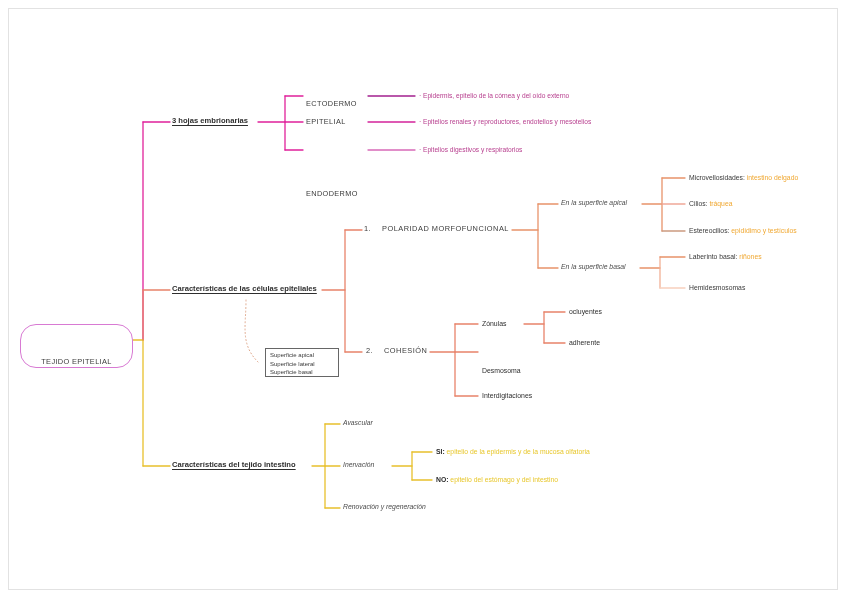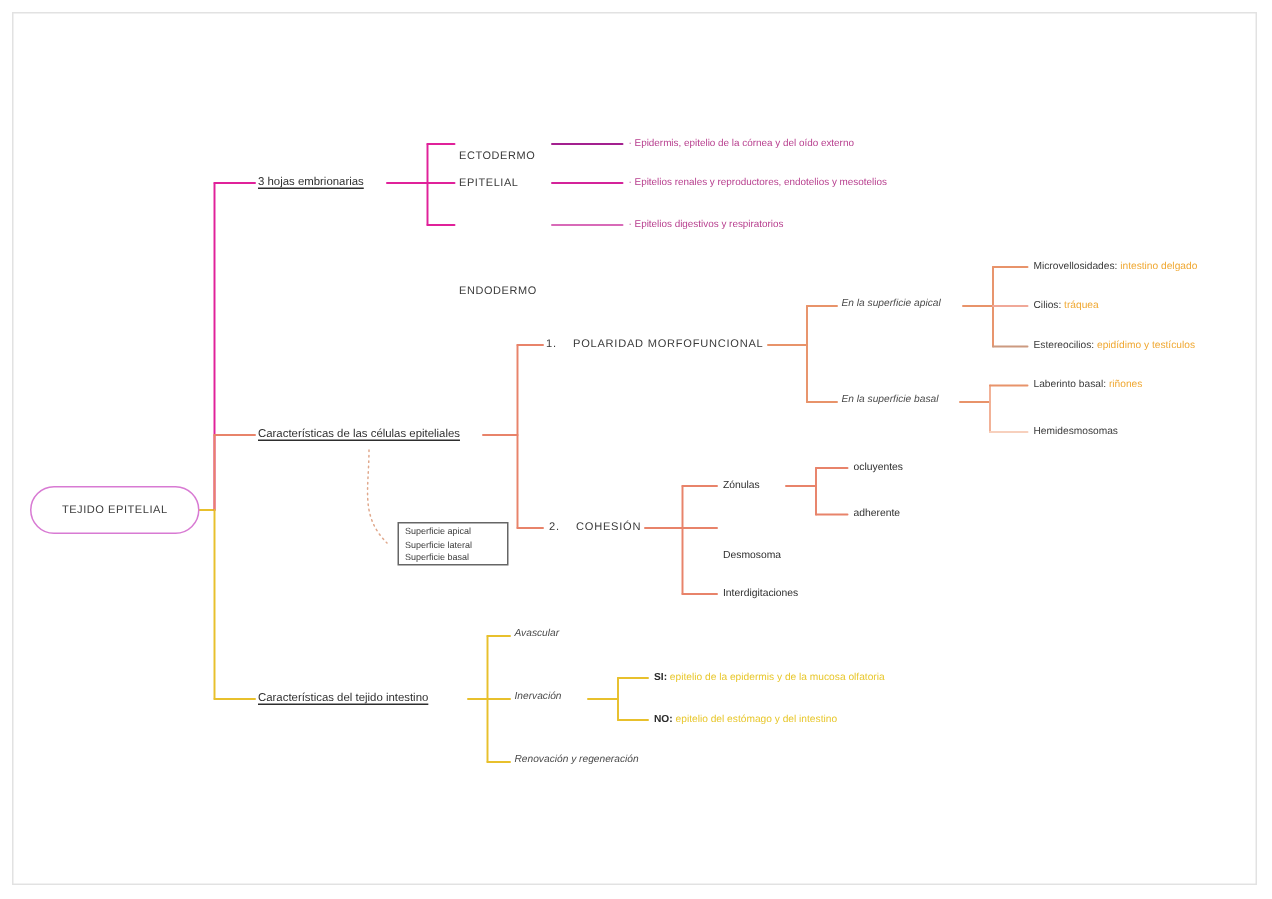--- a/index.html
+++ b/index.html
@@ -39,38 +39,38 @@
   .node {
     position: absolute;
     white-space: nowrap;
     line-height: 1.15;
   }
   
   #root-node {
     left: 20px;
     top: 324px;
     width: 113px;
-    height: 32px;
+    height: 44px;
     border: 1.6px solid #d87ad3;
     border-radius: 16px;
     box-sizing: border-box;
     display: flex;
-    align-items: center;
+    align-items: flex-end;
     justify-content: center;
     background: #ffffff;
   }
   #root-node .root-label {
     font-size: 7.4px;
     letter-spacing: 0.35px;
     color: #3c3c3c;
   }
   
   .lvl1 {
     font-size: 7.6px;
-    font-weight: normal;
+    font-weight: bold;
     color: #2e2e2e;
     text-decoration: underline;
     text-underline-offset: 2px;
   }
   
   .lvl2 {
     font-size: 7.4px;
     color: #3a3a3a;
     letter-spacing: 0.5px;
   }

